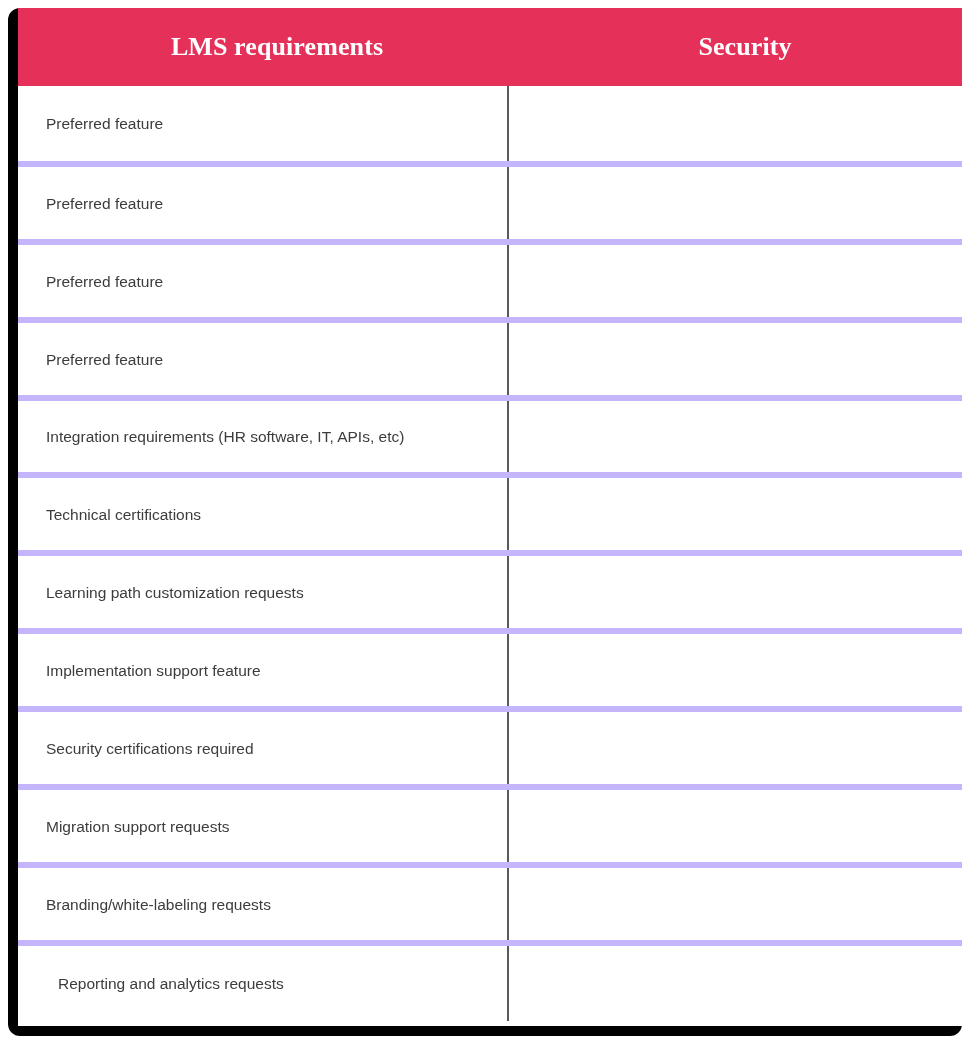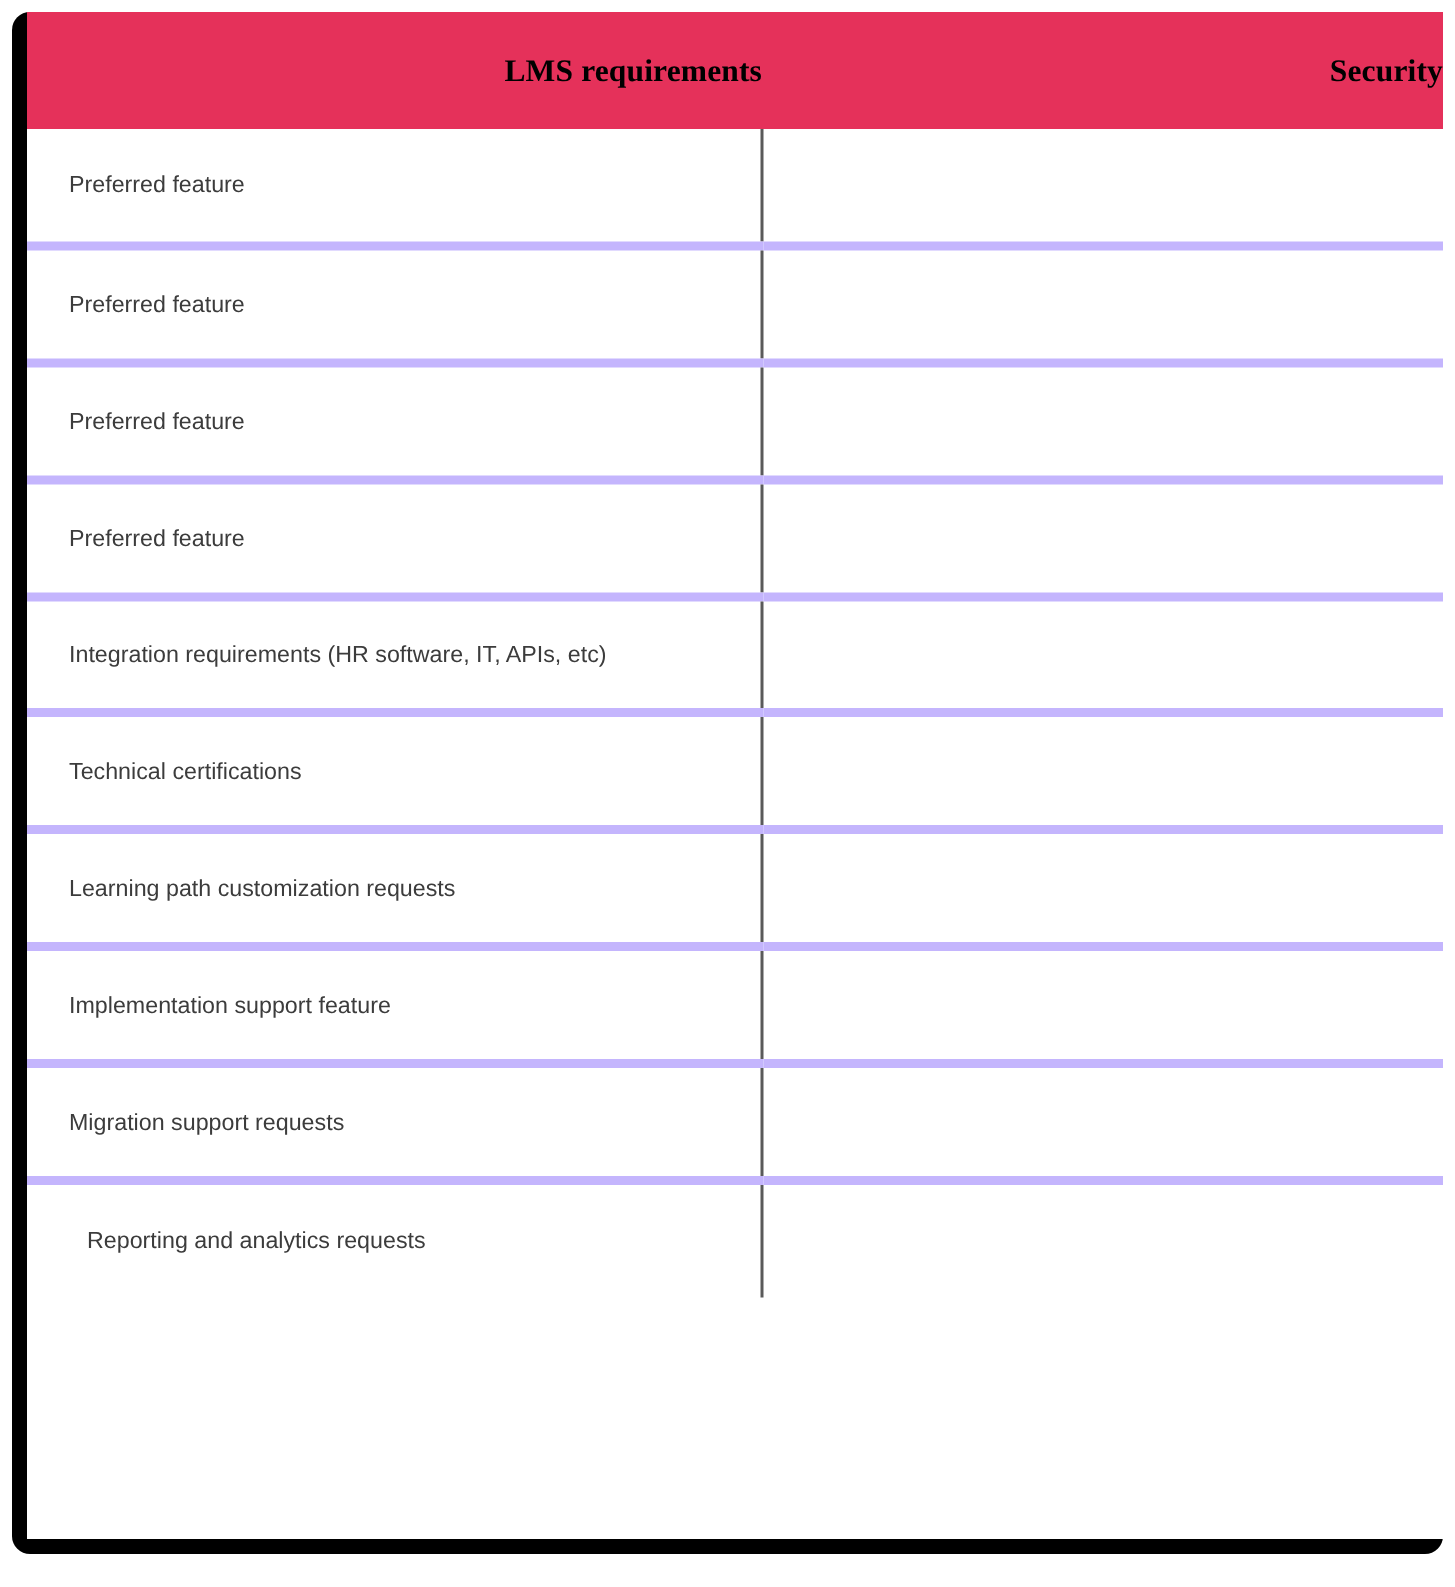--- a/index.html
+++ b/index.html
@@ -41,26 +41,26 @@
     width: 944px;
     border-collapse: collapse;
     table-layout: fixed;
   }
   .req-table col.col-req { width: 490px; }
   .req-table col.col-det { width: 454px; }
 
   
   .req-table thead th {
     background: #e5315a;
-    color: #000000;
+    color: #ffffff;
     font-family: "Liberation Serif", serif;
     font-weight: bold;
-    font-size: 21px;
+    font-size: 26px;
     letter-spacing: 0.1px;
-    text-align: right;
+    text-align: center;
     height: 78px;
     padding: 0 0 0 28px;
     border: 0;
     vertical-align: middle;
     white-space: nowrap;
   }
   .req-table thead th.th-details { padding-left: 20px; }
 
   
   .req-table tbody td {
@@ -155,21 +155,33 @@
               <div class="det-value"></div>
             </td>
           </tr>
           <tr>
             <td class="cell-req">Implementation support feature</td>
             <td class="cell-det">
               <div class="det-value"></div>
             </td>
           </tr>
           <tr>
+            <td class="cell-req">Security certifications required</td>
+            <td class="cell-det">
+              <div class="det-value"></div>
+            </td>
+          </tr>
+          <tr>
             <td class="cell-req">Migration support requests</td>
+            <td class="cell-det">
+              <div class="det-value"></div>
+            </td>
+          </tr>
+          <tr>
+            <td class="cell-req">Branding/white-labeling requests</td>
             <td class="cell-det">
               <div class="det-value"></div>
             </td>
           </tr>
           <tr>
             <td class="cell-req">Reporting and analytics requests</td>
             <td class="cell-det">
               <div class="det-value"></div>
             </td>
           </tr>

